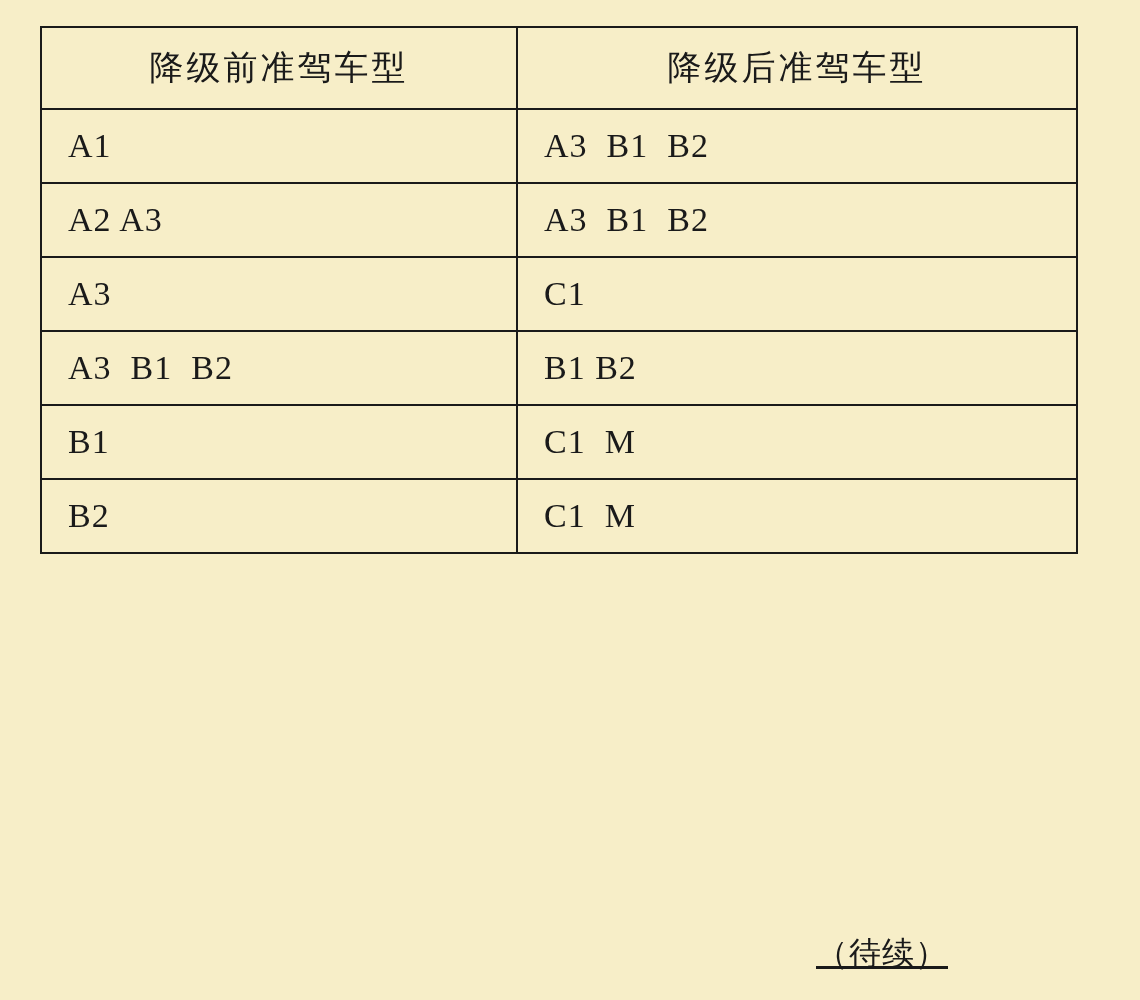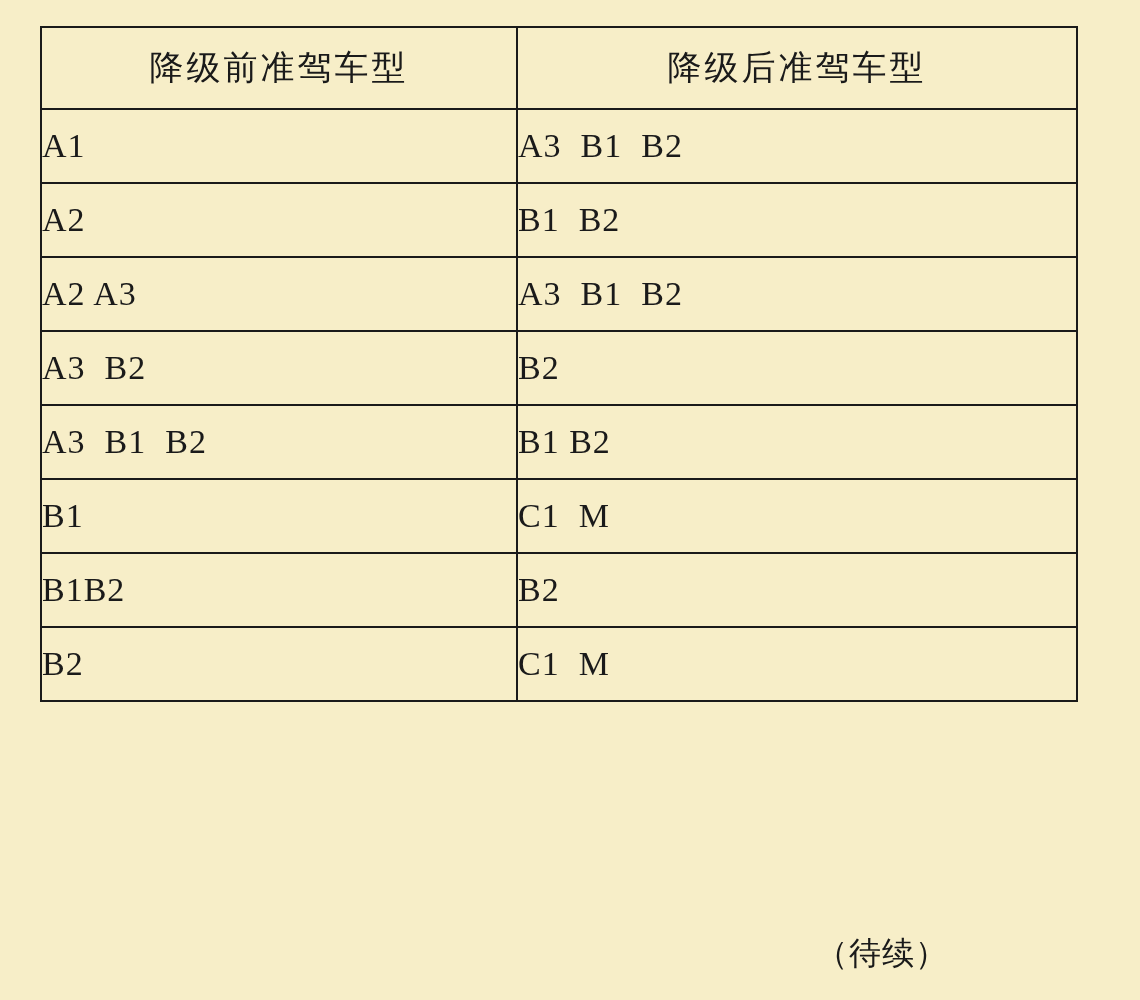--- a/index.html
+++ b/index.html
@@ -40,29 +40,31 @@
     height: 80px;
     text-align: center;
     font-weight: normal;
     font-family: "Liberation Serif", "DejaVu Serif", serif;
     font-size: 34px;
     letter-spacing: 3px;
   }
   table.degrade-table tbody td {
     height: 72px;
     font-size: 34px;
+    padding-left: 26px;
     white-space: pre;
     letter-spacing: 1px;
   }
   .footnote {
     position: absolute;
     right: 40px;
     bottom: 24px;
     font-size: 32px;
     letter-spacing: 1px;
+    text-decoration: underline;
   }
 </style>
 </head>
 <body>
 
 <div class="page">
 
   <table class="degrade-table">
     <colgroup>
       <col class="col-before">
@@ -73,42 +75,34 @@
         <th>降级前准驾车型</th>
         <th>降级后准驾车型</th>
       </tr>
     </thead>
     <tbody>
       <tr>
         <td>A1</td>
         <td>A3  B1  B2</td>
       </tr>
       <tr>
-        <td>A2</td>
-        <td>B1  B2</td>
-      </tr>
-      <tr>
         <td>A2 A3</td>
         <td>A3  B1  B2</td>
       </tr>
       <tr>
-        <td>A3  B2</td>
-        <td>B2</td>
+        <td>A3</td>
+        <td>C1</td>
       </tr>
       <tr>
         <td>A3  B1  B2</td>
         <td>B1 B2</td>
       </tr>
       <tr>
         <td>B1</td>
         <td>C1  M</td>
-      </tr>
-      <tr>
-        <td>B1B2</td>
-        <td>B2</td>
       </tr>
       <tr>
         <td>B2</td>
         <td>C1  M</td>
       </tr>
     </tbody>
   </table>
 
   <div class="footnote">（待续）</div>
 

